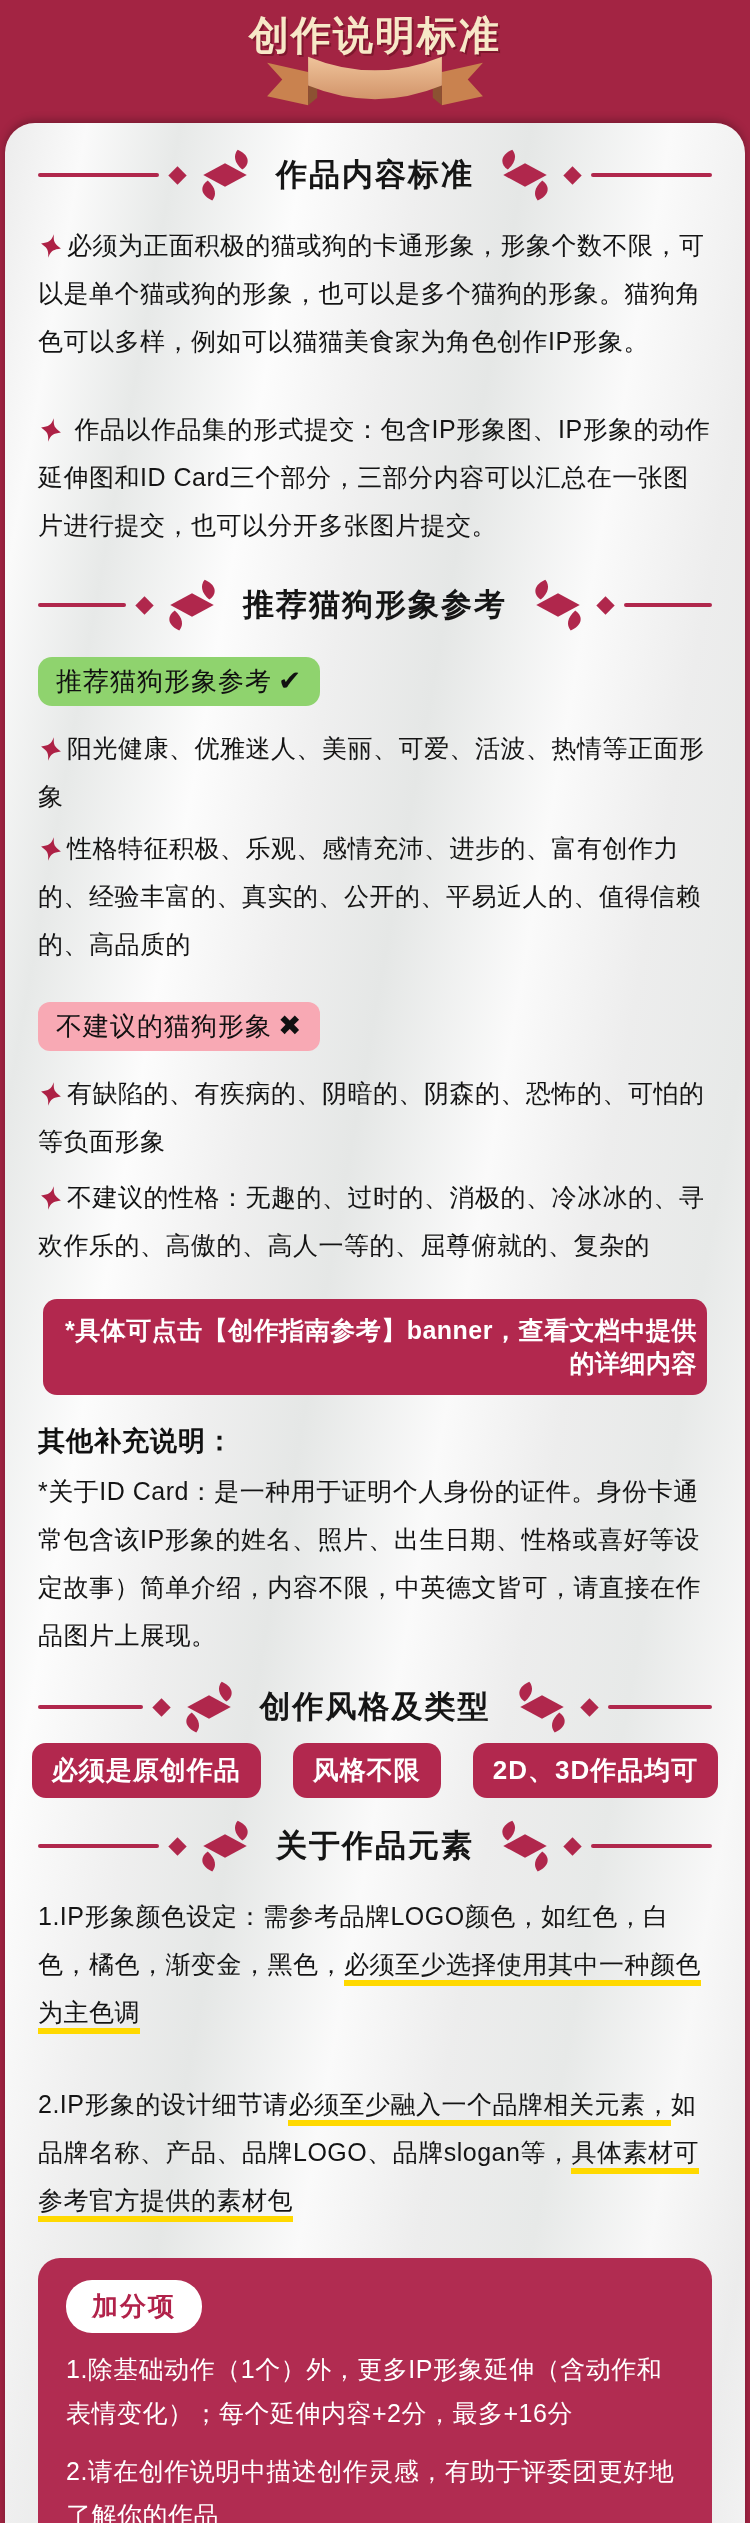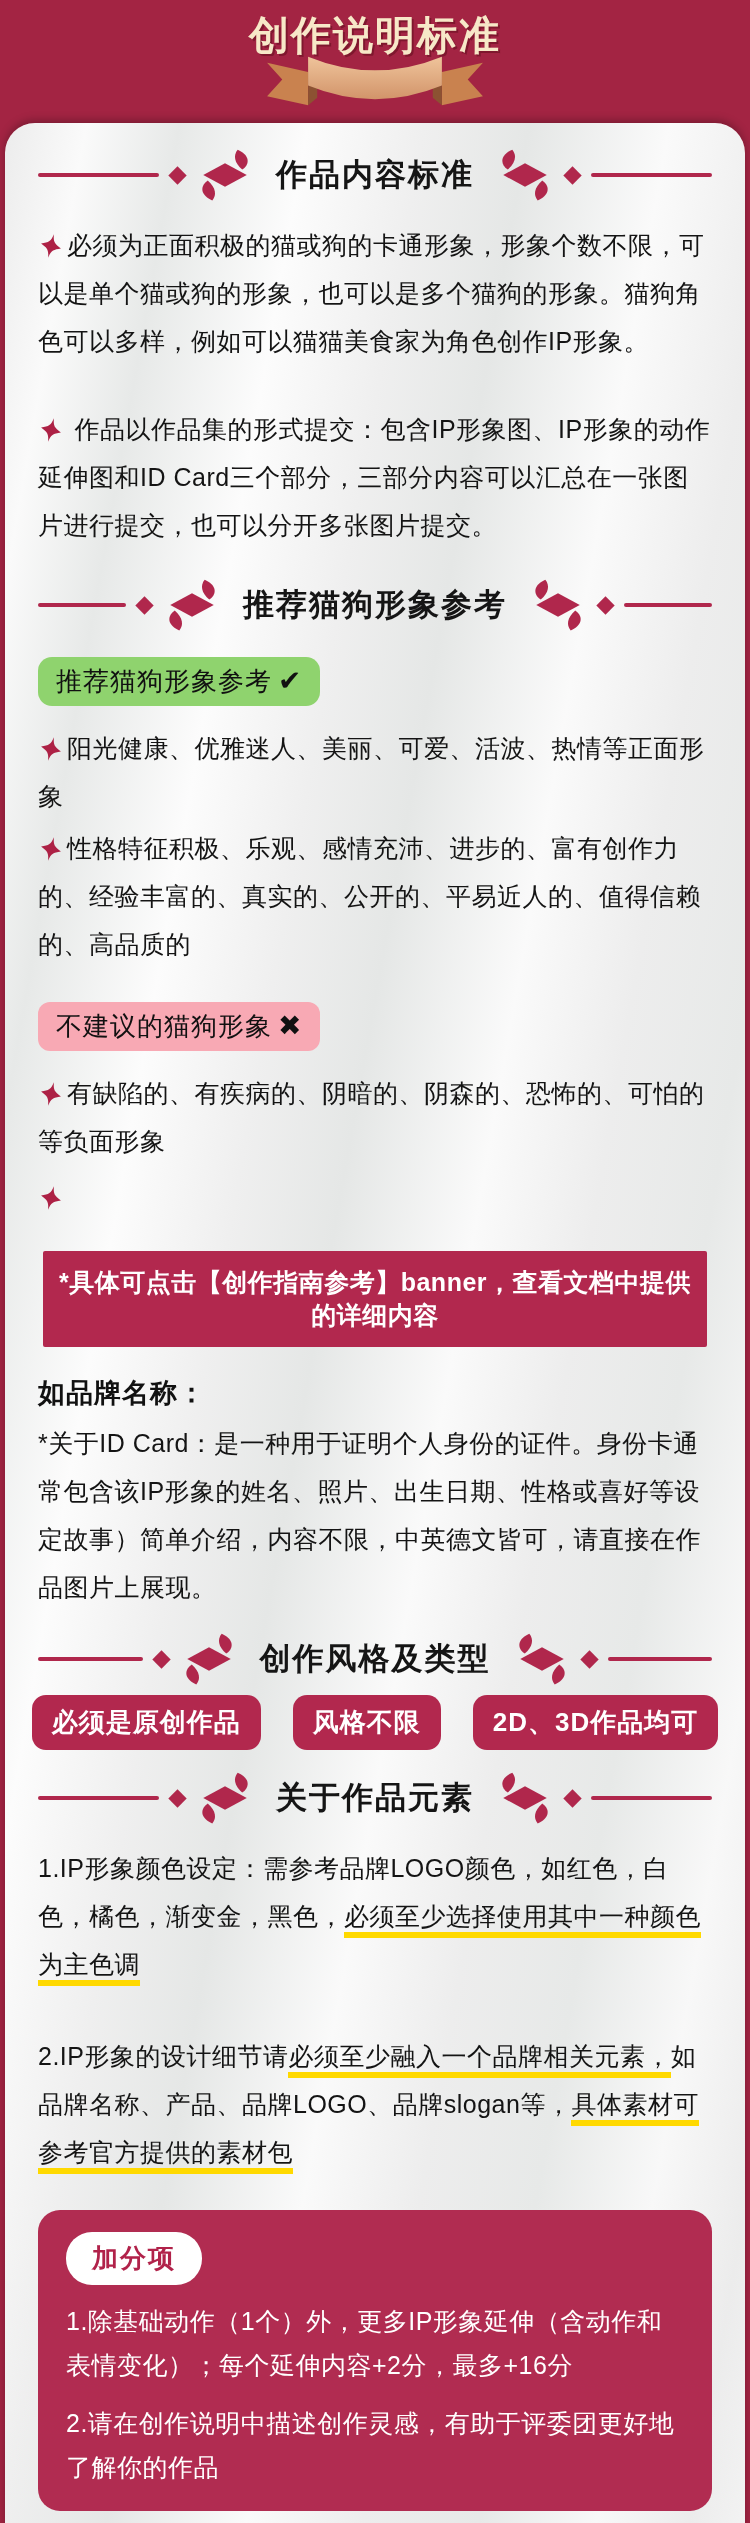--- a/index.html
+++ b/index.html
@@ -38,22 +38,22 @@
   .b{font-weight:normal;}
   .star{display:inline-block;vertical-align:-5px;margin-right:3px;}
   .uy{border-bottom:6px solid #FFD900;padding-bottom:2px;}
   
   .tag{display:inline-block;font-size:26px;color:#111;padding:7px 18px;border-radius:14px;letter-spacing:1px;}
   .tag .mark{font-weight:bold;font-size:28px;margin-left:6px;}
   .tag-green{background:#8FD36E;}
   .tag-pink{background:#F8A9B4;border-radius:12px;}
   
   .banner{
-    margin:30px 5px 0;background:#B2284E;color:#fff;border-radius:2px;
-    font-size:25px;font-weight:bold;text-align:center;
+    margin:30px 5px 0;background:#B2284E;color:#fff;border-radius:14px;
+    font-size:25px;font-weight:bold;text-align:right;
     padding:15px 10px;letter-spacing:.5px;
   }
   
   .badges{display:flex;justify-content:center;gap:32px;margin-top:8px;}
   .badge{
     background:#B2284E;color:#fff;font-size:26px;font-weight:bold;
     padding:10px 20px;border-radius:14px;white-space:nowrap;letter-spacing:1px;
   }
   
   .bonus{
@@ -166,26 +166,26 @@
   </div>
 
   <div class="txt mt18">
     <svg class="star" width="26" height="26" viewBox="0 0 28 28">
         <use href="#star-shape"></use>
       </svg><span>有缺陷的、有疾病的、阴暗的、阴森的、恐怖的、可怕的等负面形象</span>
   </div>
   <div class="txt mt8">
     <svg class="star" width="26" height="26" viewBox="0 0 28 28">
         <use href="#star-shape"></use>
-      </svg>
+      </svg><span>不建议的性格：无趣的、过时的、消极的、冷冰冰的、寻欢作乐的、高傲的、高人一等的、屈尊俯就的、复杂的</span>
   </div>
 
   <div class="banner">*具体可点击【创作指南参考】banner，查看文档中提供的详细内容</div>
 
-  <div class="heading-black">如品牌名称：</div>
+  <div class="heading-black">其他补充说明：</div>
   <div class="txt mt8">*关于ID Card：是一种用于证明个人身份的证件。身份卡通常包含该IP形象的姓名、照片、出生日期、性格或喜好等设定故事）简单介绍，内容不限，中英德文皆可，请直接在作品图片上展现。</div>
 
   <div class="sec mt20">
     <div class="line"></div>
     <div class="dmd"></div>
     <svg class="fleuron" width="58" height="58" viewBox="0 0 64 64">
         <use href="#fleuron-shape"></use>
       </svg>
     <span class="title">创作风格及类型</span>
     <svg class="fleuron flip" width="58" height="58" viewBox="0 0 64 64">

